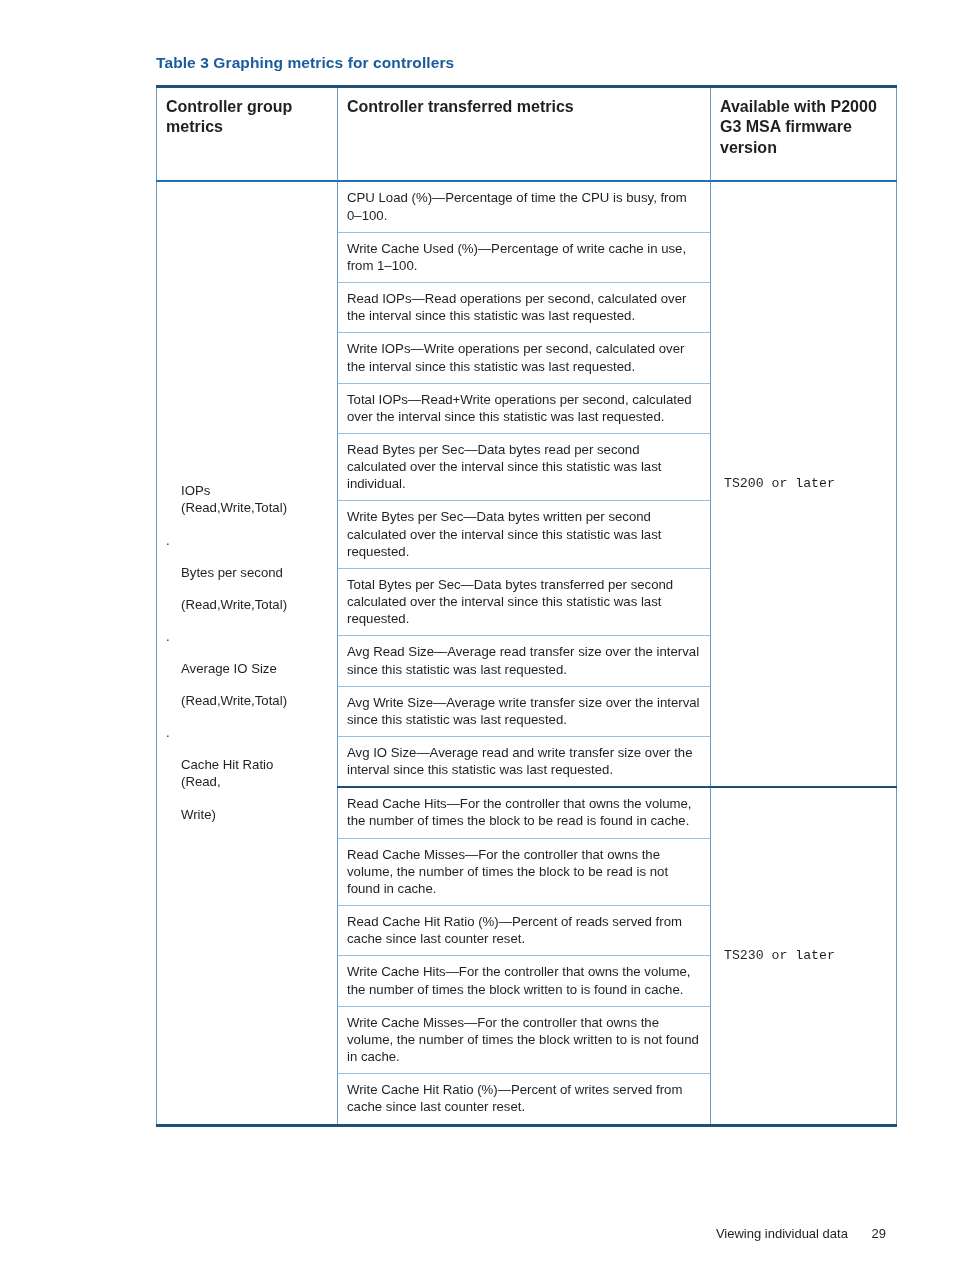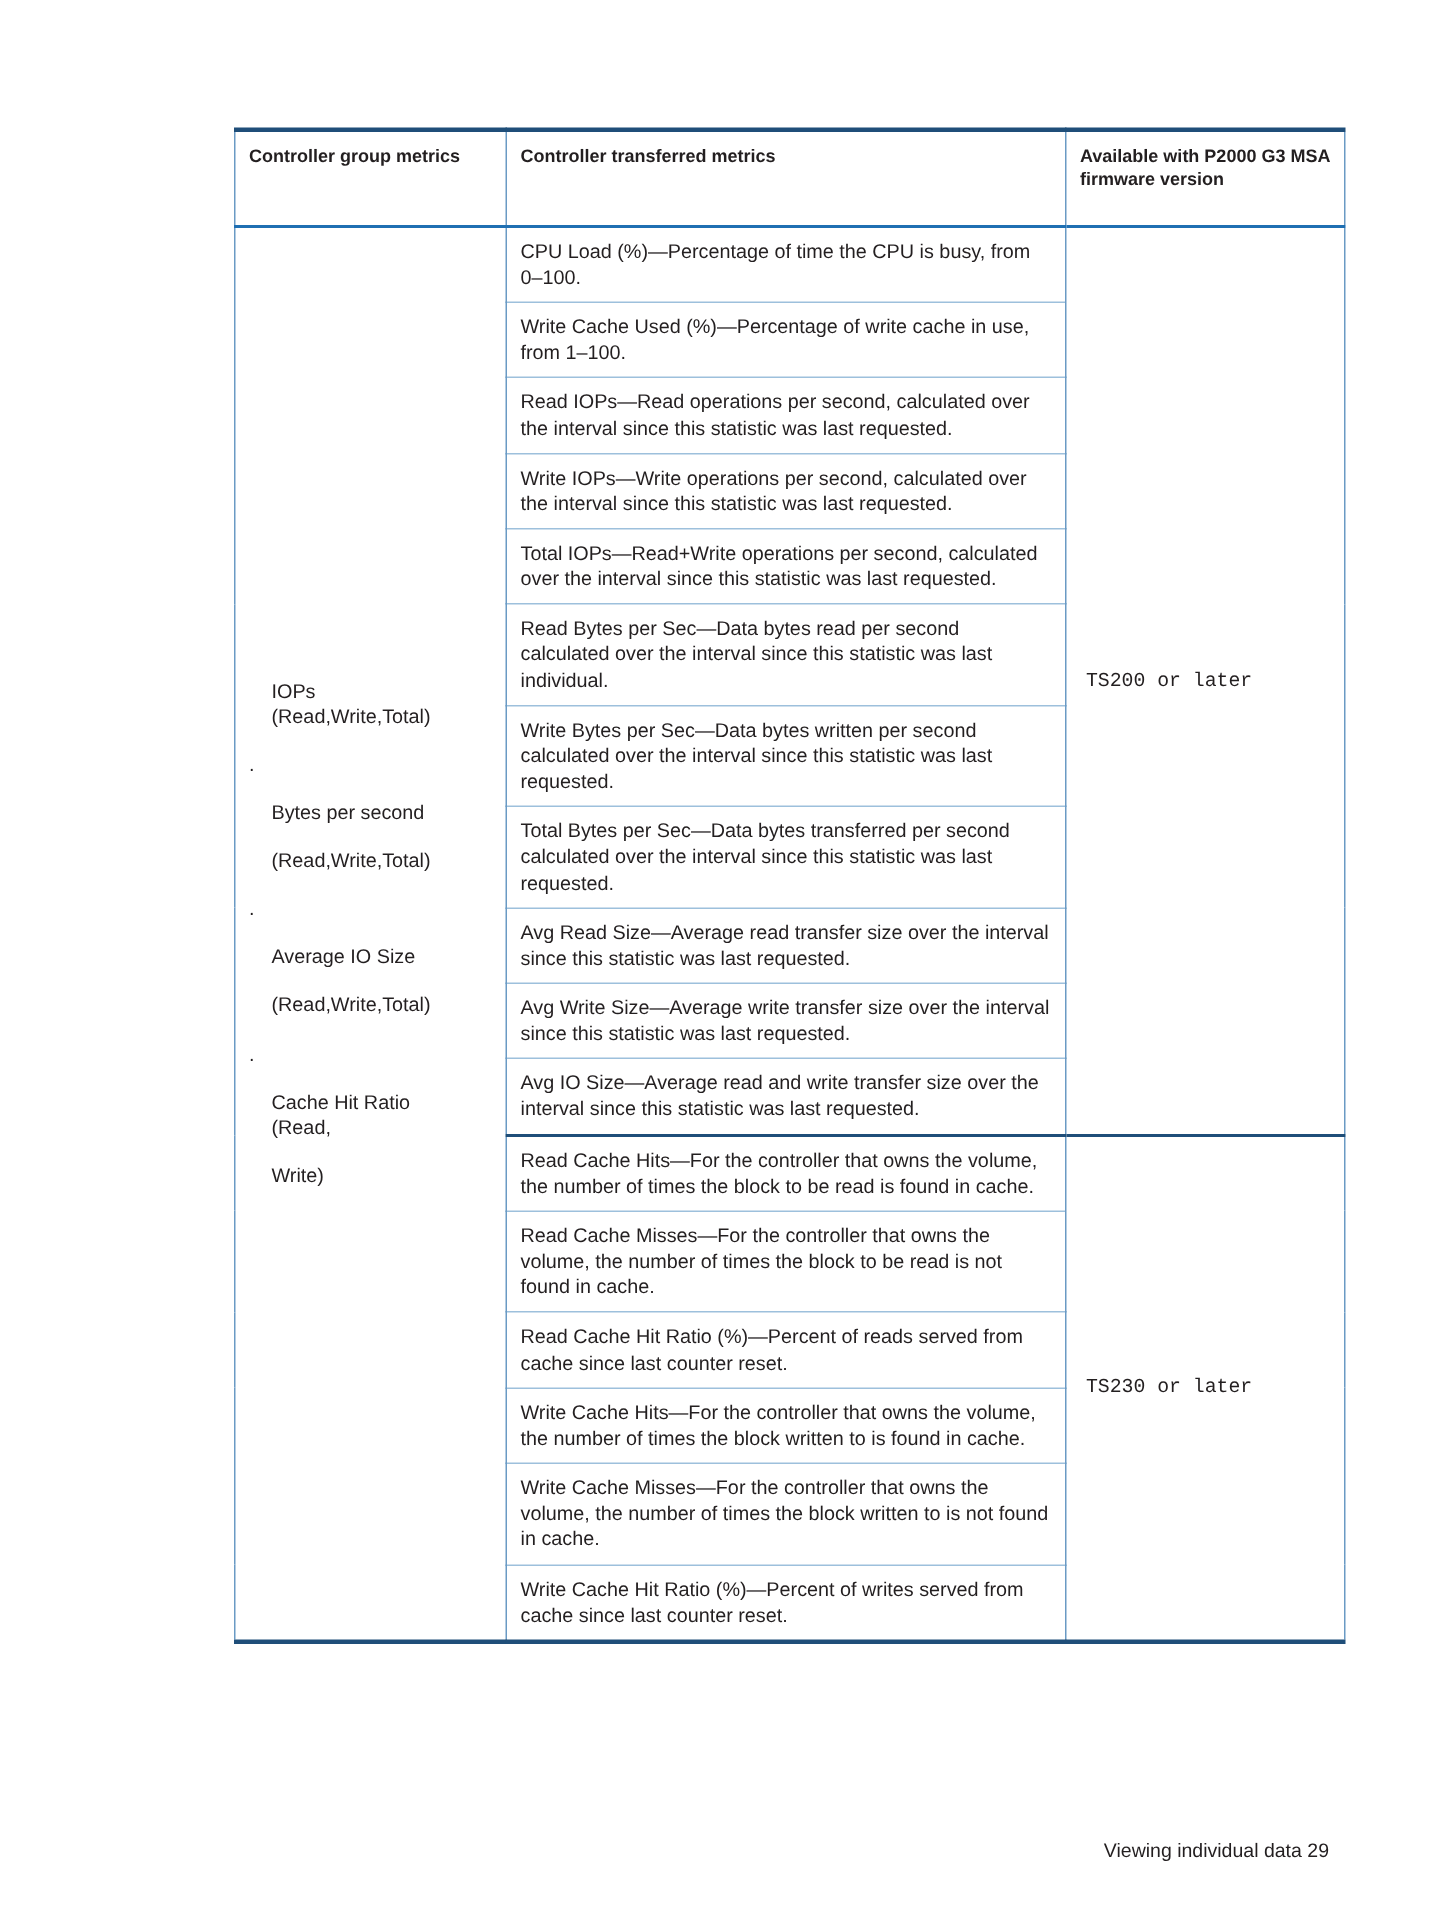--- a/index.html
+++ b/index.html
@@ -56,21 +56,21 @@
     padding: 7px 9px 8px 9px;
     font-size: 13.2px;
     line-height: 1.30;
     font-weight: normal;
     border-left: 1px solid #6a9ac4;
     border-right: 1px solid #6a9ac4;
   }
 
   .metrics-table th {
     font-weight: bold;
-    font-size: 12px;
+    font-size: 16px;
     padding-top: 9px;
     padding-bottom: 22px;
     border-bottom: 2px solid #1f6fb2;
     line-height: 1.28;
   }
 
   .metrics-table tbody td {
     border-top: 1px solid #9dc0dc;
   }
   .metrics-table tbody tr:first-child td {
@@ -118,27 +118,29 @@
   .footer {
     position: absolute;
     right: 68px;
     bottom: 30px;
     font-size: 13px;
     color: #231f20;
     white-space: nowrap;
   }
   .footer .page-num {
     display: inline-block;
+    margin-left: 20px;
   }
 </style>
 </head>
 <body>
 
 <div class="page">
 
+  <div class="table-title">Table 3 Graphing metrics for controllers</div>
 
   <table class="metrics-table">
     <colgroup>
       <col class="c1">
         <col class="c2">
         <col class="c3">
     </colgroup>
     <thead>
       <tr>
         <th>Controller group metrics</th>

